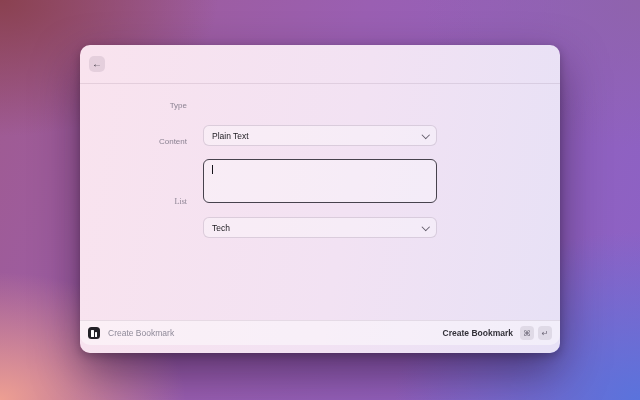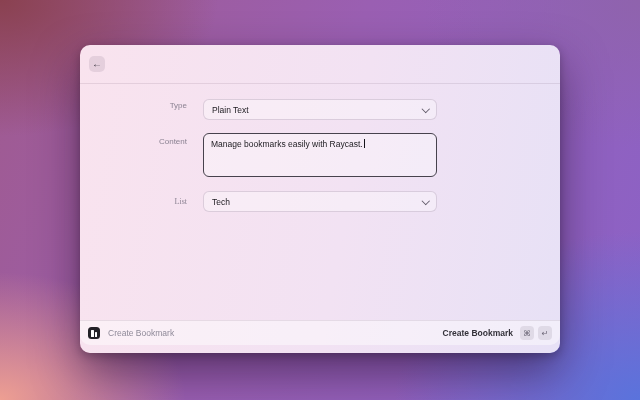--- a/index.html
+++ b/index.html
@@ -39,21 +39,21 @@
   
   .lbl{
     position:absolute;left:0;width:107px;text-align:right;
     font-size:8px;color:#8b8292;
   }
   .lbl-type{top:50px;height:21px;line-height:21px;}
   .lbl-content{top:91px;height:12px;line-height:12px;}
   .lbl-list{top:146px;height:21px;line-height:21px;font-family:Liberation Serif, serif;}
   .field{
     position:absolute;left:123px;width:234px;box-sizing:border-box;
-    border-radius:6px;background:rgba(255,255,255,.35);
+    border-radius:6px;background:rgba(255,255,255,.35);margin-top:26px;
   }
   .dropdown{
     height:21px;border:1px solid rgba(70,40,80,.16);
     display:flex;align-items:center;justify-content:space-between;
     padding:0 8px;cursor:pointer;
   }
   .dd-type{top:54px;}
   .dd-list{top:146px;}
   .dd-value{font-size:8.5px;color:#1d1b20;}
   .chevron{
@@ -108,21 +108,21 @@
     </div>
 
     <div class="lbl lbl-type">Type</div>
     <div class="field dropdown dd-type">
       <span class="dd-value">Plain Text</span>
       <span class="chevron"></span>
     </div>
 
     <div class="lbl lbl-content">Content</div>
     <div class="field textarea">
-      <span>Manage bookmarks easily with Raycast.</span><span class="caret"></span>
+      <span class="caret"></span>
     </div>
 
     <div class="lbl lbl-list">List</div>
     <div class="field dropdown dd-list">
       <span class="dd-value">Tech</span>
       <span class="chevron"></span>
     </div>
 
     <div class="footer">
       <span class="ext-icon">

